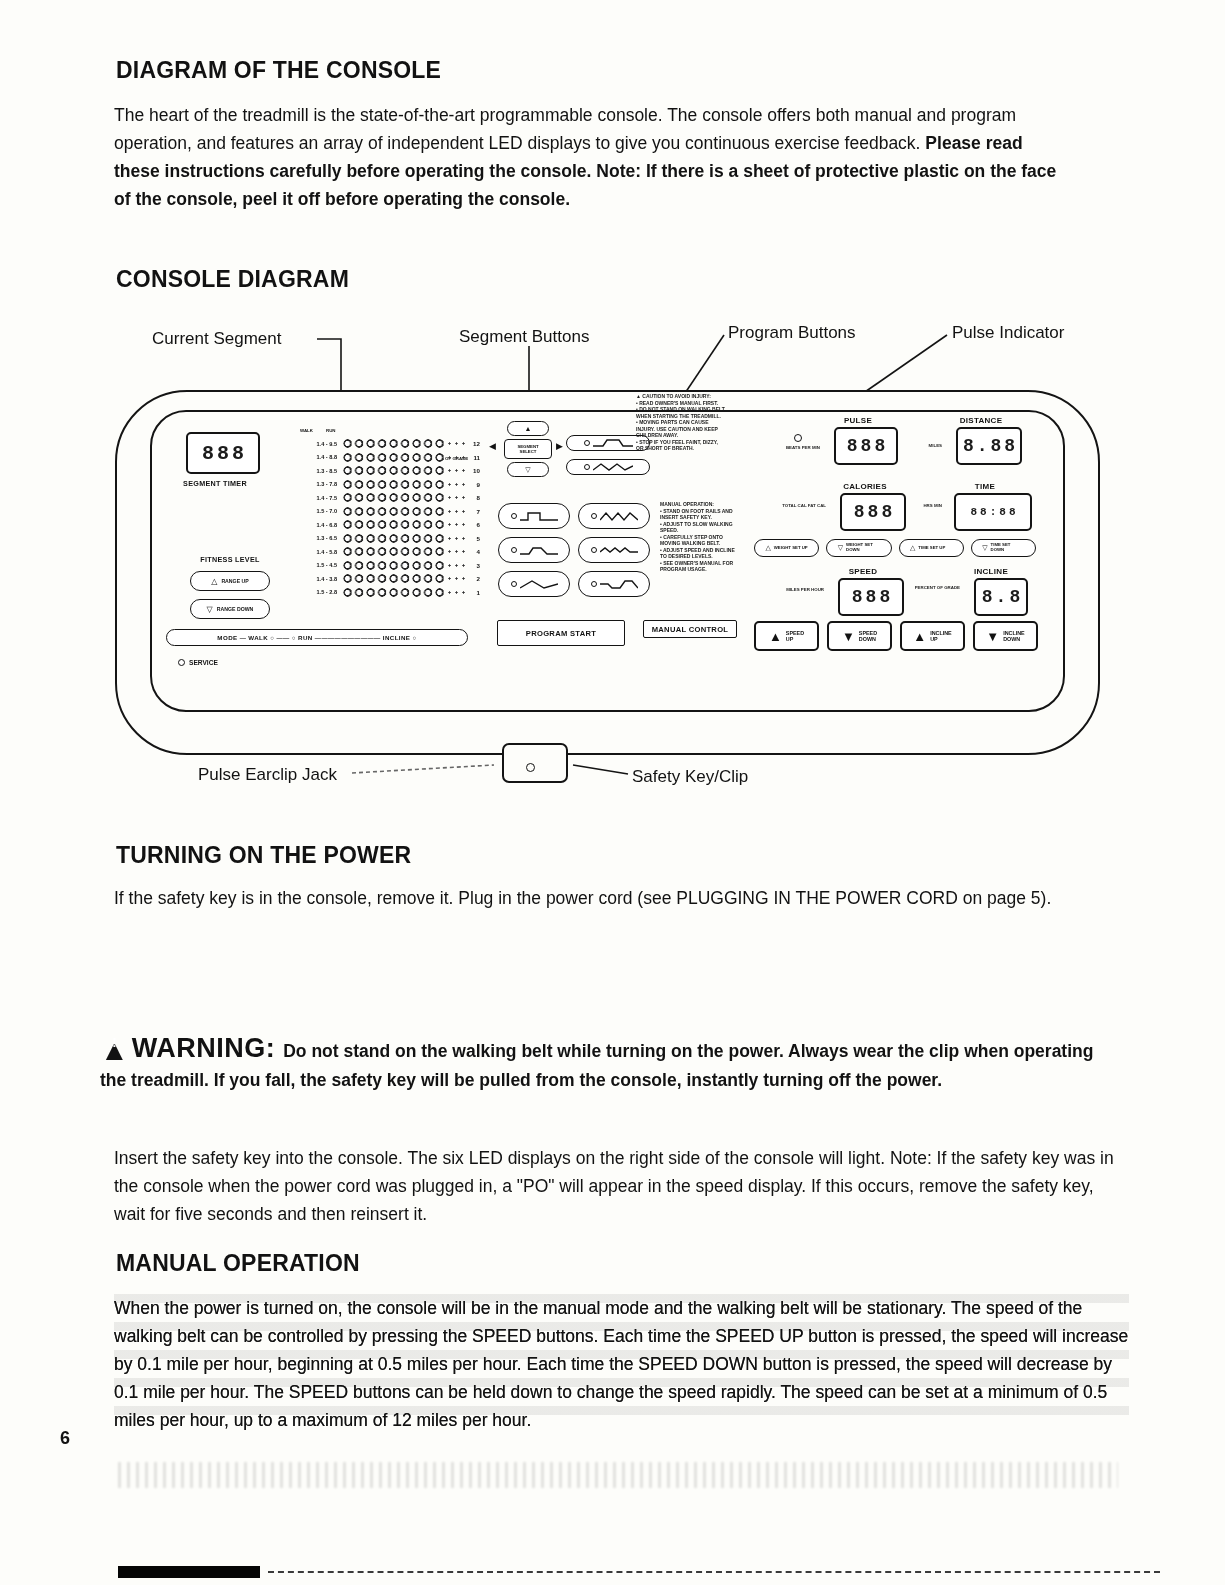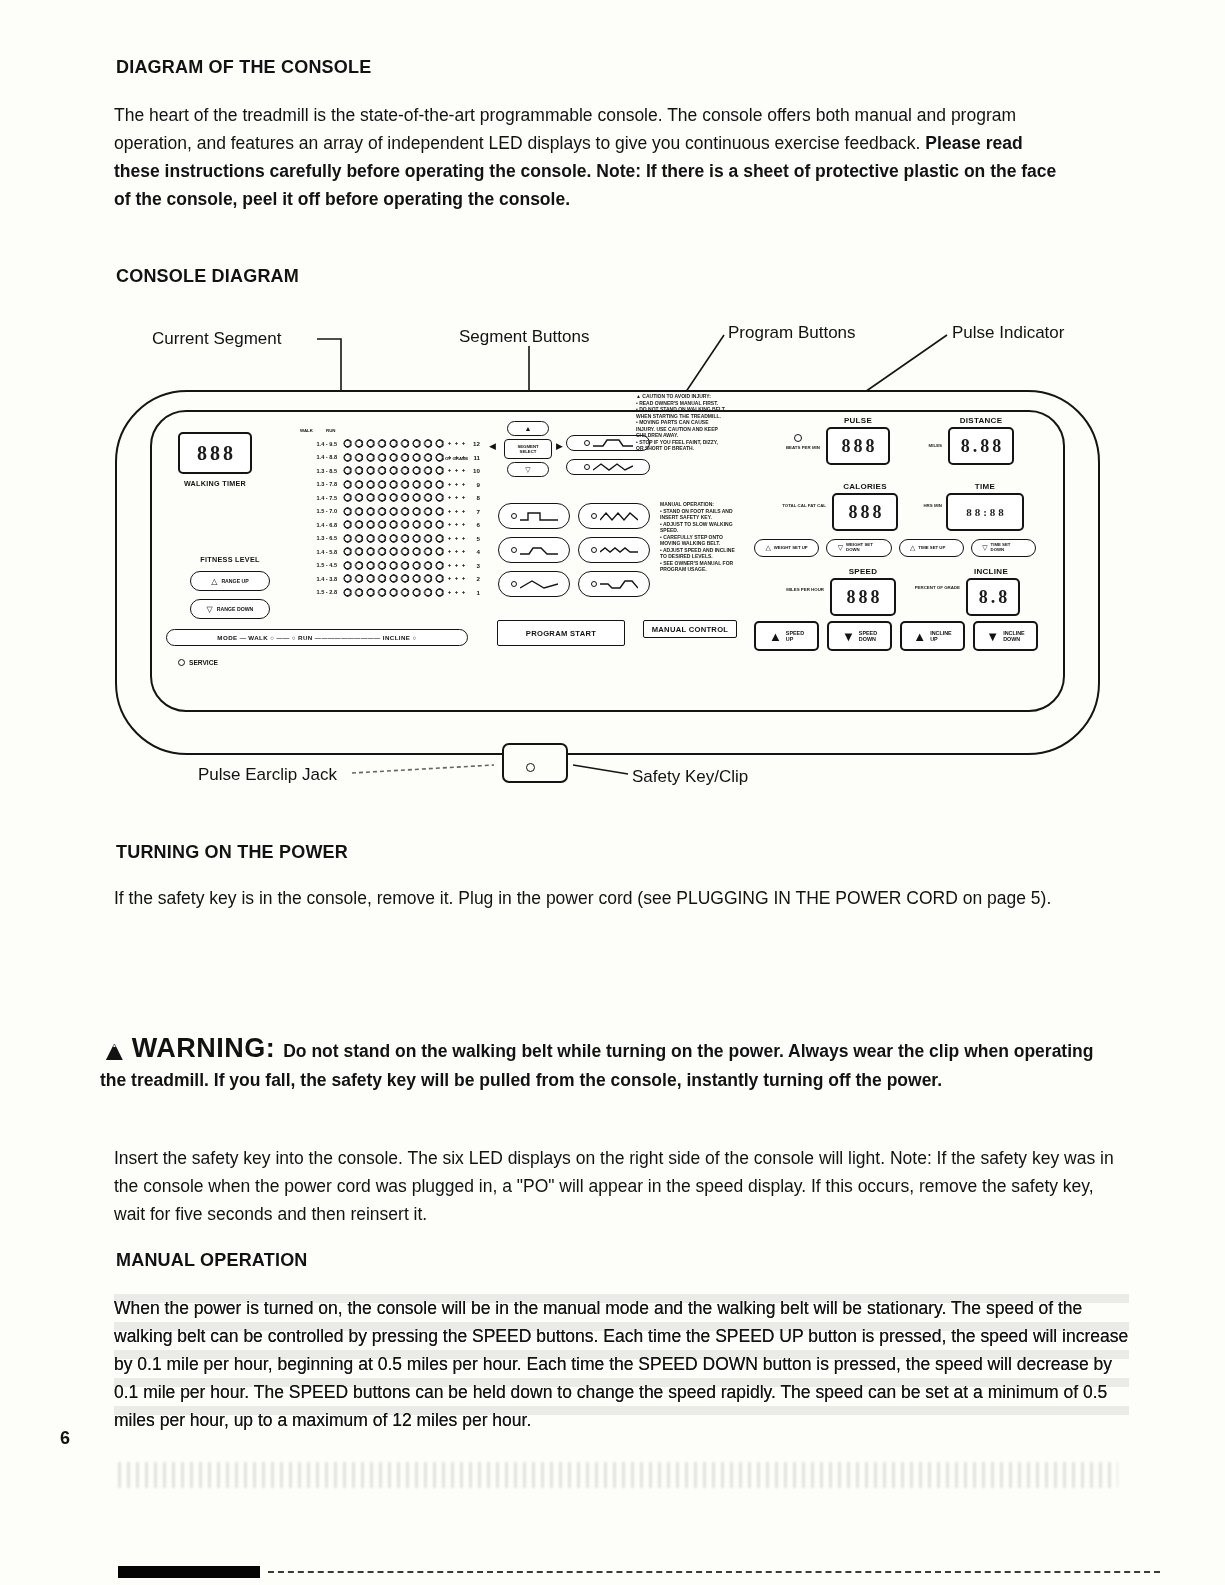--- a/index.html
+++ b/index.html
@@ -2,42 +2,42 @@
 <html><head>
 <meta charset="utf-8">
 <style>
   * { margin:0; padding:0; box-sizing:border-box; }
   html,body { background:#ffffff; }
   #page {
     position:relative; width:1225px; height:1585px;
     background:#fdfdfa; color:#121212; overflow:hidden;
     font-family:"Liberation Sans", sans-serif;
   }
-  .h  { position:absolute; font-weight:700; font-size:18px; letter-spacing:.2px; }
+  .h  { position:absolute; font-weight:700; font-size:23px; letter-spacing:.2px; }
   .p  { position:absolute; font-size:17.5px; line-height:28px; }
   .p b { font-weight:700; }
 
   
   .diagram { position:absolute; left:0; top:315px; width:1225px; height:500px; }
   .callout { position:absolute; font-size:17px; white-space:nowrap; }
   .lines   { position:absolute; left:0; top:0; pointer-events:none; }
 
   .console-outer {
     position:absolute; left:115px; top:75px; width:985px; height:365px;
     border:2.5px solid #141414; border-radius:72px; background:#fdfdfa;
   }
   .console-inner {
     position:absolute; left:150px; top:95px; width:915px; height:302px;
     border:2px solid #141414; border-radius:36px;
   }
   .led {
     position:absolute; border:2.5px solid #141414; border-radius:5px; background:#fff;
     display:flex; align-items:center; justify-content:center;
-    font-family:Liberation Serif, serif; font-weight:700;
-    font-size:20px; letter-spacing:3px; text-indent:3px; color:#1b1b1b;
+    font-family:Liberation Mono, monospace; font-weight:700;
+    font-size:20px; letter-spacing:3px; text-indent:3px; color:#1b1b1b;margin-left:8px;
   }
   .lbl8 { position:absolute; font-size:8px; font-weight:700; text-align:center; letter-spacing:.3px; }
   .lbl7 { position:absolute; font-size:7.2px; font-weight:700; text-align:center; letter-spacing:.3px; }
   .cap  { position:absolute; font-size:4.4px; font-weight:700; line-height:5.6px; text-align:right; color:#222; }
   .pill {
     position:absolute; border:1.6px solid #141414; border-radius:10px; background:#fff;
     display:flex; align-items:center; justify-content:center; gap:3px;
   }
   .microblock { position:absolute; font-size:5px; line-height:6.5px; font-weight:700; color:#1a1a1a; }
   .micro-line { white-space:nowrap; }
@@ -165,21 +165,21 @@
     <div class="callout" style="left:462px; top:84px; font-size:16px;">Left</div>
     <div class="callout" style="left:543px; top:84px; font-size:16px;">Right</div>
     <div class="callout" style="left:222px; top:398px;">Service Indicator (See page 12)</div>
     <div class="callout" style="left:198px; top:450px;">Pulse Earclip Jack</div>
     <div class="callout" style="left:632px; top:452px;">Safety Key/Clip</div>
 
     <div class="console-outer"></div>
     <div class="console-inner"></div>
 
     <div class="led" style="left:178px; top:117px; width:74px; height:42px;">888</div>
-    <div class="lbl7" style="left:160px; top:164px; width:110px;">WALKING TIMER</div>
+    <div class="lbl7" style="left:160px; top:164px; width:110px;">SEGMENT TIMER</div>
 
     <div class="grid-head" style="left:300px; top:113px;">WALK</div>
     <div class="grid-head" style="left:326px; top:113px;">RUN</div>
     <div class="grid-head" style="left:440px; top:141px; width:44px;">% OF GRADE</div>
 
     <div class="grid">
 
         <div class="grid-row">
           <span class="g-range">1.4 - 9.5</span>
           <span class="g-dots"></span>

